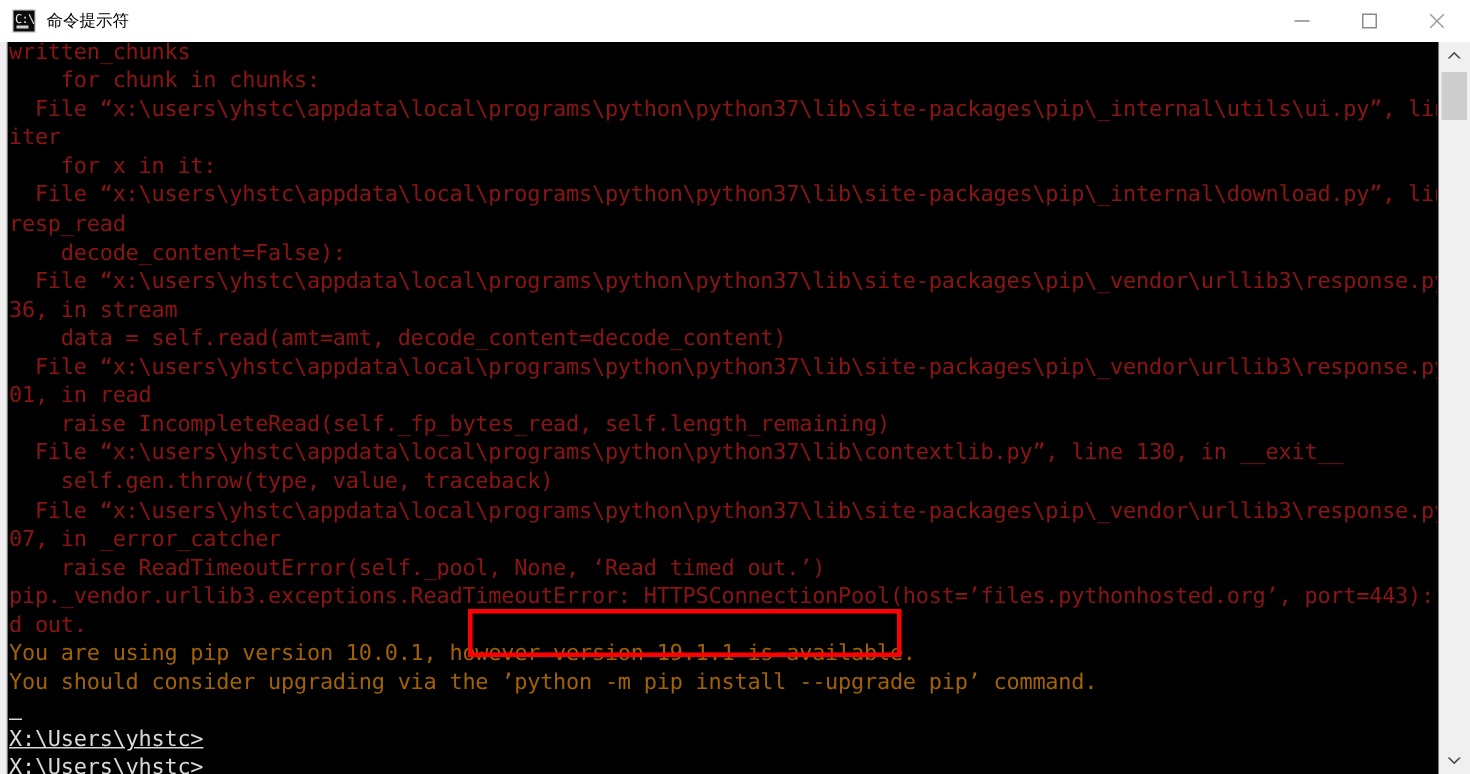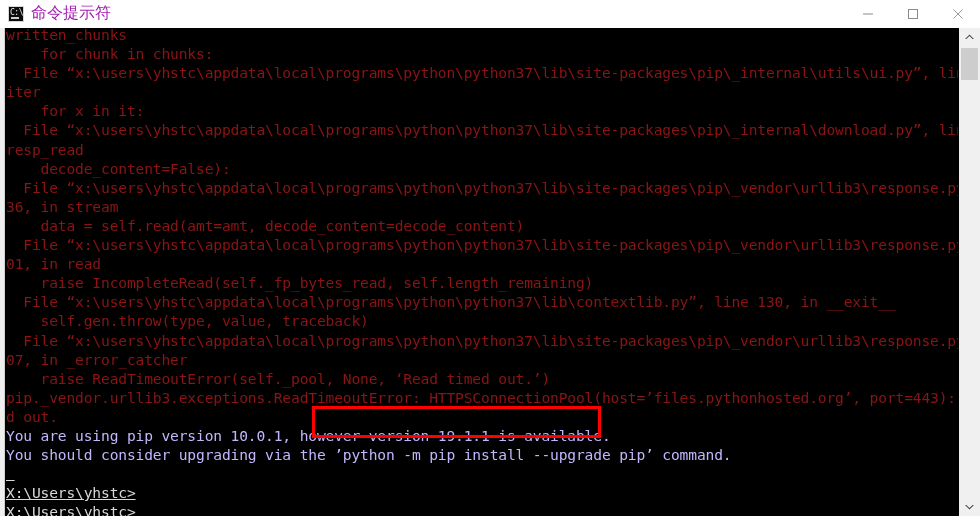--- a/index.html
+++ b/index.html
@@ -65,23 +65,23 @@
   }
   #cmd-icon .bar {
     position: absolute;
     left: 2px;
     bottom: 2px;
     width: 8px;
     height: 2px;
     background: #cfcfcf;
   }
   #title-text {
-    font-family: Liberation Mono, monospace;
-    font-size: 16px;
-    color: #a21caf;
+    font-family: Liberation Sans, sans-serif;
+    font-size: 11px;
+    color: #000000;
     white-space: nowrap;
     line-height: 16px;
   }
   #window-controls {
     display: flex;
     flex: 0 0 auto;
     height: 28px;
   }
   .win-btn {
     width: 45px;
@@ -127,21 +127,21 @@
     top: -3px;
     width: 960px;
     font-family: "DejaVu Sans Mono", "Liberation Mono", monospace;
     font-size: 14.6px;
     line-height: 19.1px;
     letter-spacing: -0.15px;
     white-space: pre;
     padding-left: 1px;
   }
   .l-red    { color: #8b1515; }
-  .l-yellow { color: #c4b5fd; }
+  .l-yellow { color: #a16207; }
   .l-white  { color: #d8d8d8; text-decoration: underline; }
 
   
   #scrollbar {
     position: absolute;
     left: 958px;
     top: 0;
     width: 22px;
     height: 488px;
     background: #f0f0f0;

